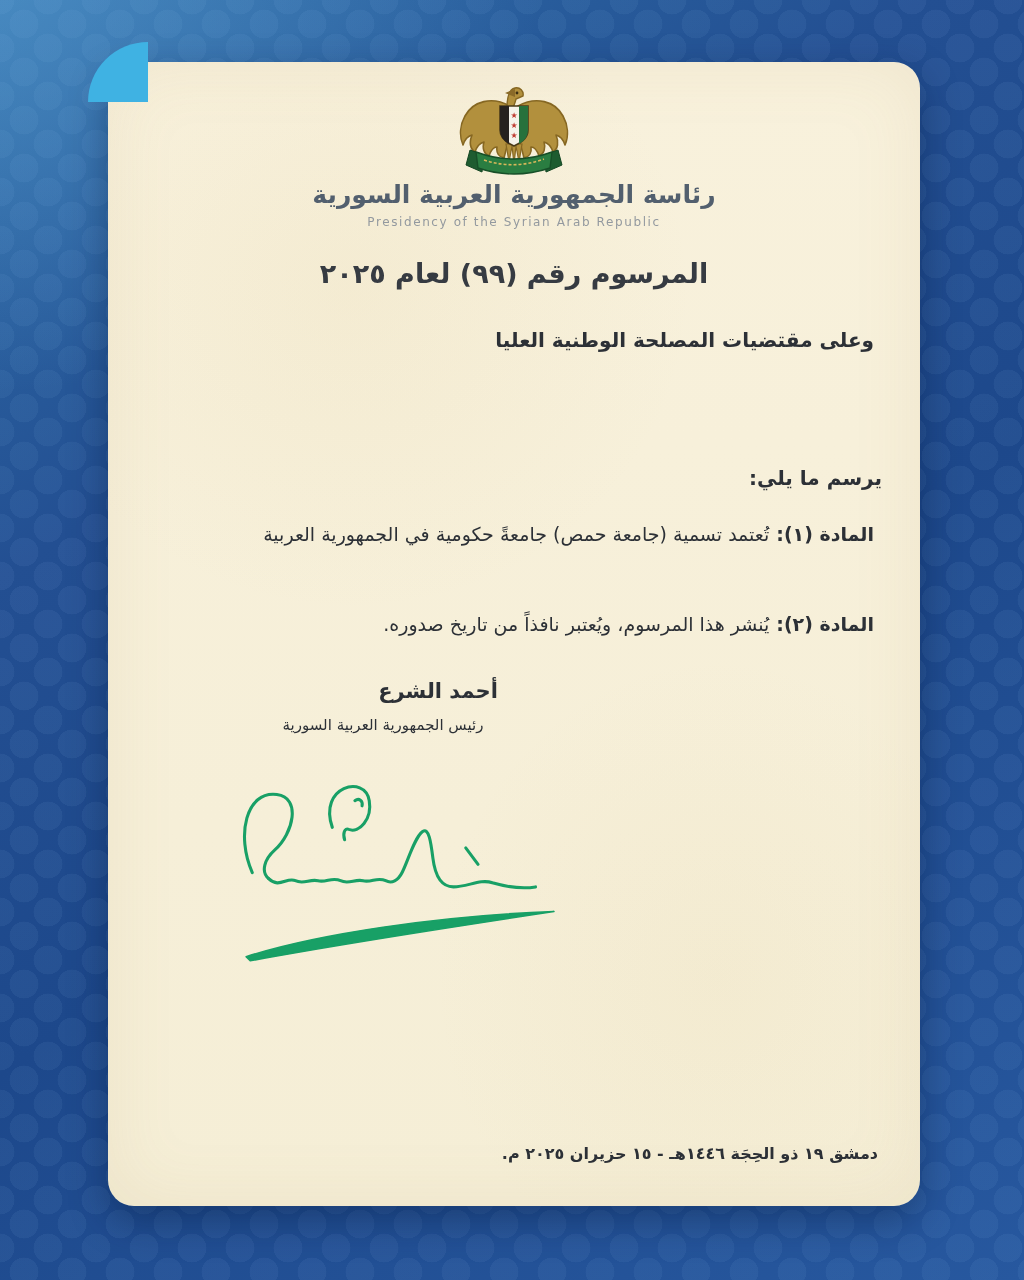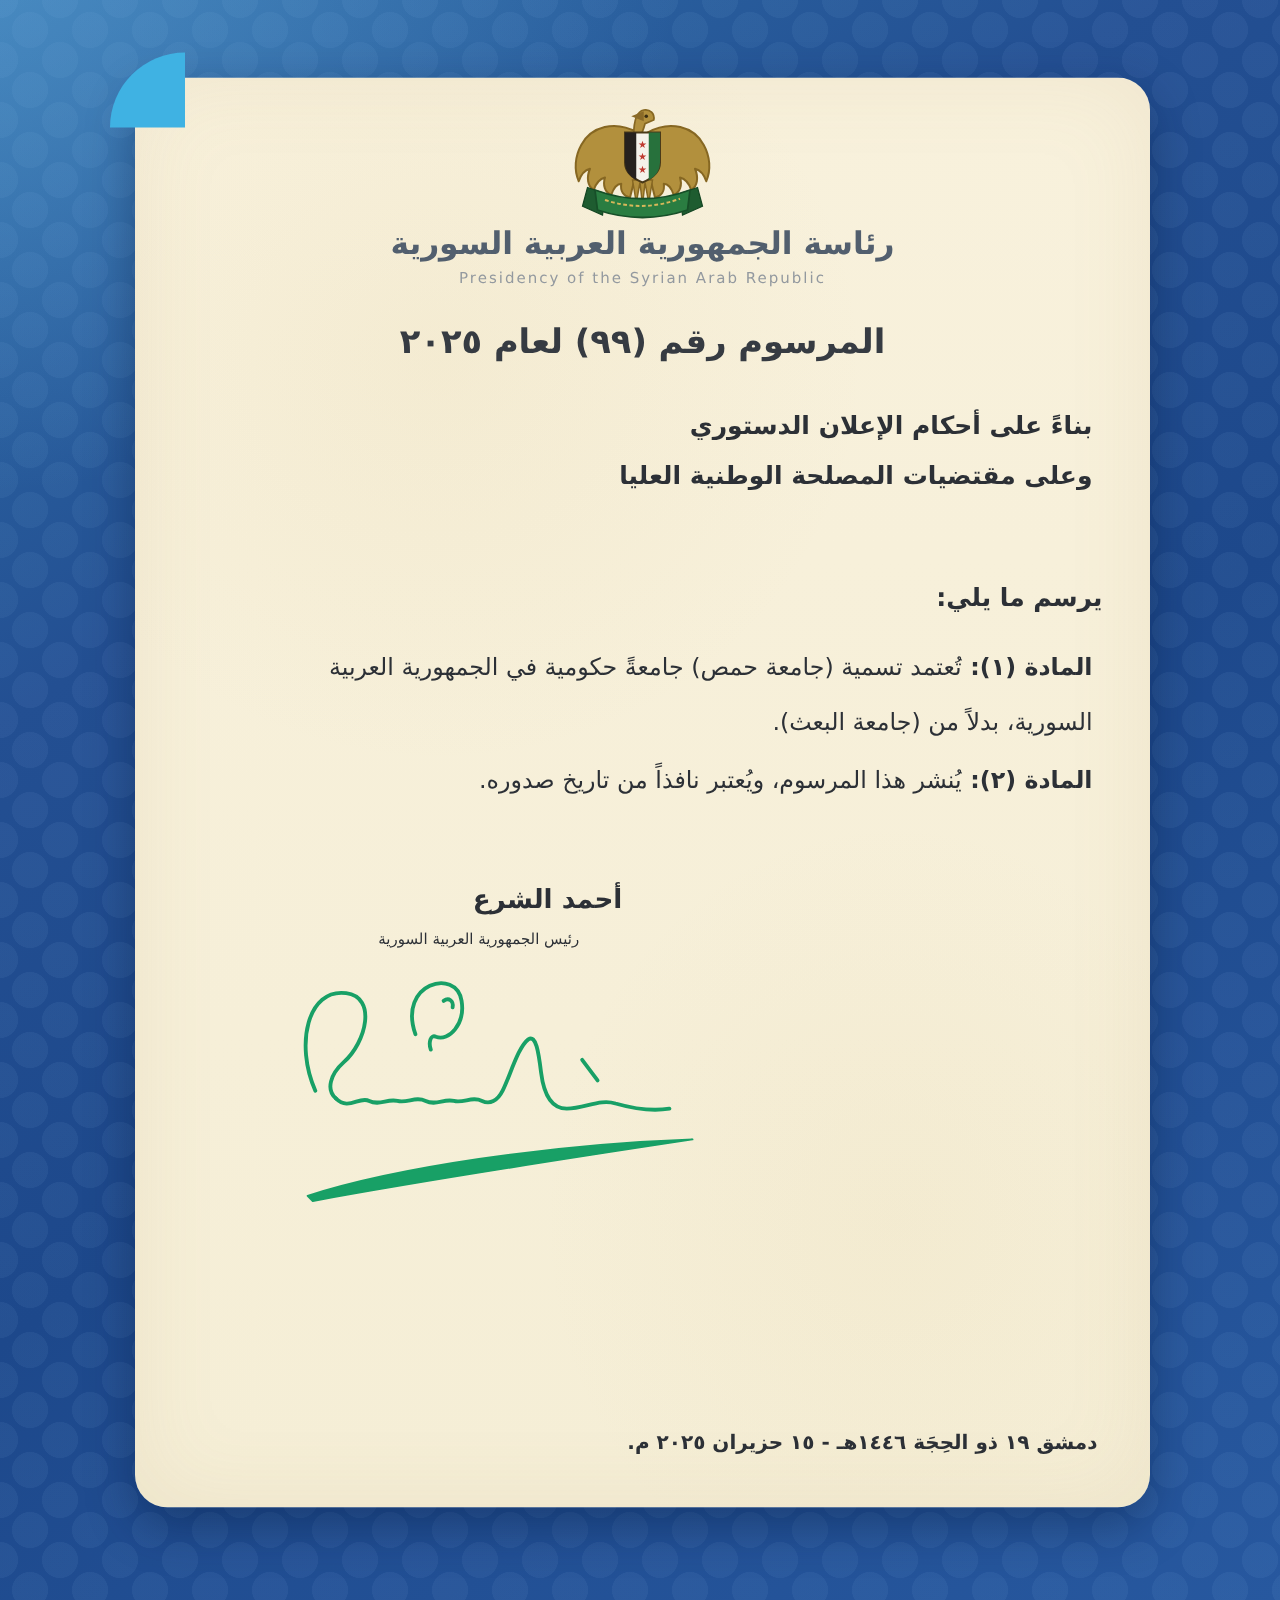--- a/index.html
+++ b/index.html
@@ -38,22 +38,22 @@
   .preamble{position:absolute;top:258px;right:46px;text-align:right;
     font-size:20px;font-weight:700;color:#2c3036;line-height:40px;}
   .enact{position:absolute;top:404px;left:0;right:38px;text-align:right;
     font-size:20px;font-weight:700;color:#2c3036;}
   .article{position:absolute;right:46px;text-align:right;color:#2c3036;
     font-size:19px;line-height:44px;white-space:nowrap;}
   .a1{top:450px;}
   .a2{top:540px;font-weight:400;}
   .lbl{font-weight:700;margin-left:7px;}
   .signer{position:absolute;top:612px;left:150px;width:360px;text-align:center;color:#2c3036;}
-  .signer .name{font-size:21px;font-weight:700;line-height:34px;margin-top:28px;}
-  .signer .stitle{font-size:12px;margin-top:8px;transform:translateX(-55px);}
+  .signer .name{font-size:21px;font-weight:700;line-height:34px;}
+  .signer .stitle{font-size:15px;margin-top:8px;transform:translateX(-55px);}
   .signature{position:absolute;left:125px;top:712px;width:330px;height:195px;}
   .dateline{position:absolute;top:1082px;right:42px;text-align:right;
     font-size:16px;font-weight:700;color:#2c3036;}
 </style>
 </head>
 <body>
 
 <div class="stage">
 
   <div class="paper" dir="rtl">
@@ -86,29 +86,27 @@
       <path d="M22,66 Q60,80 98,66 L96,82 Q60,94 24,82 Z" fill="#2a7d41" stroke="#174f28" stroke-width="1.4"></path>
       <path d="M30,74 Q60,84 90,73" fill="none" stroke="#d8b85a" stroke-width="1.6" stroke-dasharray="3 2"></path>
     </svg>
 
     <div class="org-ar">رئاسة الجمهورية العربية السورية</div>
     <div class="org-en">Presidency of the Syrian Arab Republic</div>
 
     <div class="decree-title">المرسوم رقم (٩٩) لعام ٢٠٢٥</div>
 
     <div class="preamble">
-      <div>بناءً على أحكام الإعلان الدستوري</div>
       <div>وعلى مقتضيات المصلحة الوطنية العليا</div>
     </div>
 
     <div class="enact">يرسم ما يلي:</div>
 
     <div class="article a1">
       <div><span class="lbl">المادة (١):</span><span>تُعتمد تسمية (جامعة حمص) جامعةً حكومية في الجمهورية العربية</span></div>
-      <div>السورية، بدلاً من (جامعة البعث).</div>
     </div>
 
     <div class="article a2">
       <div><span class="lbl">المادة (٢):</span><span>يُنشر هذا المرسوم، ويُعتبر نافذاً من تاريخ صدوره.</span></div>
     </div>
 
     <div class="signer">
       <div class="name">أحمد الشرع</div>
       <div class="stitle">رئيس الجمهورية العربية السورية</div>
     </div>

